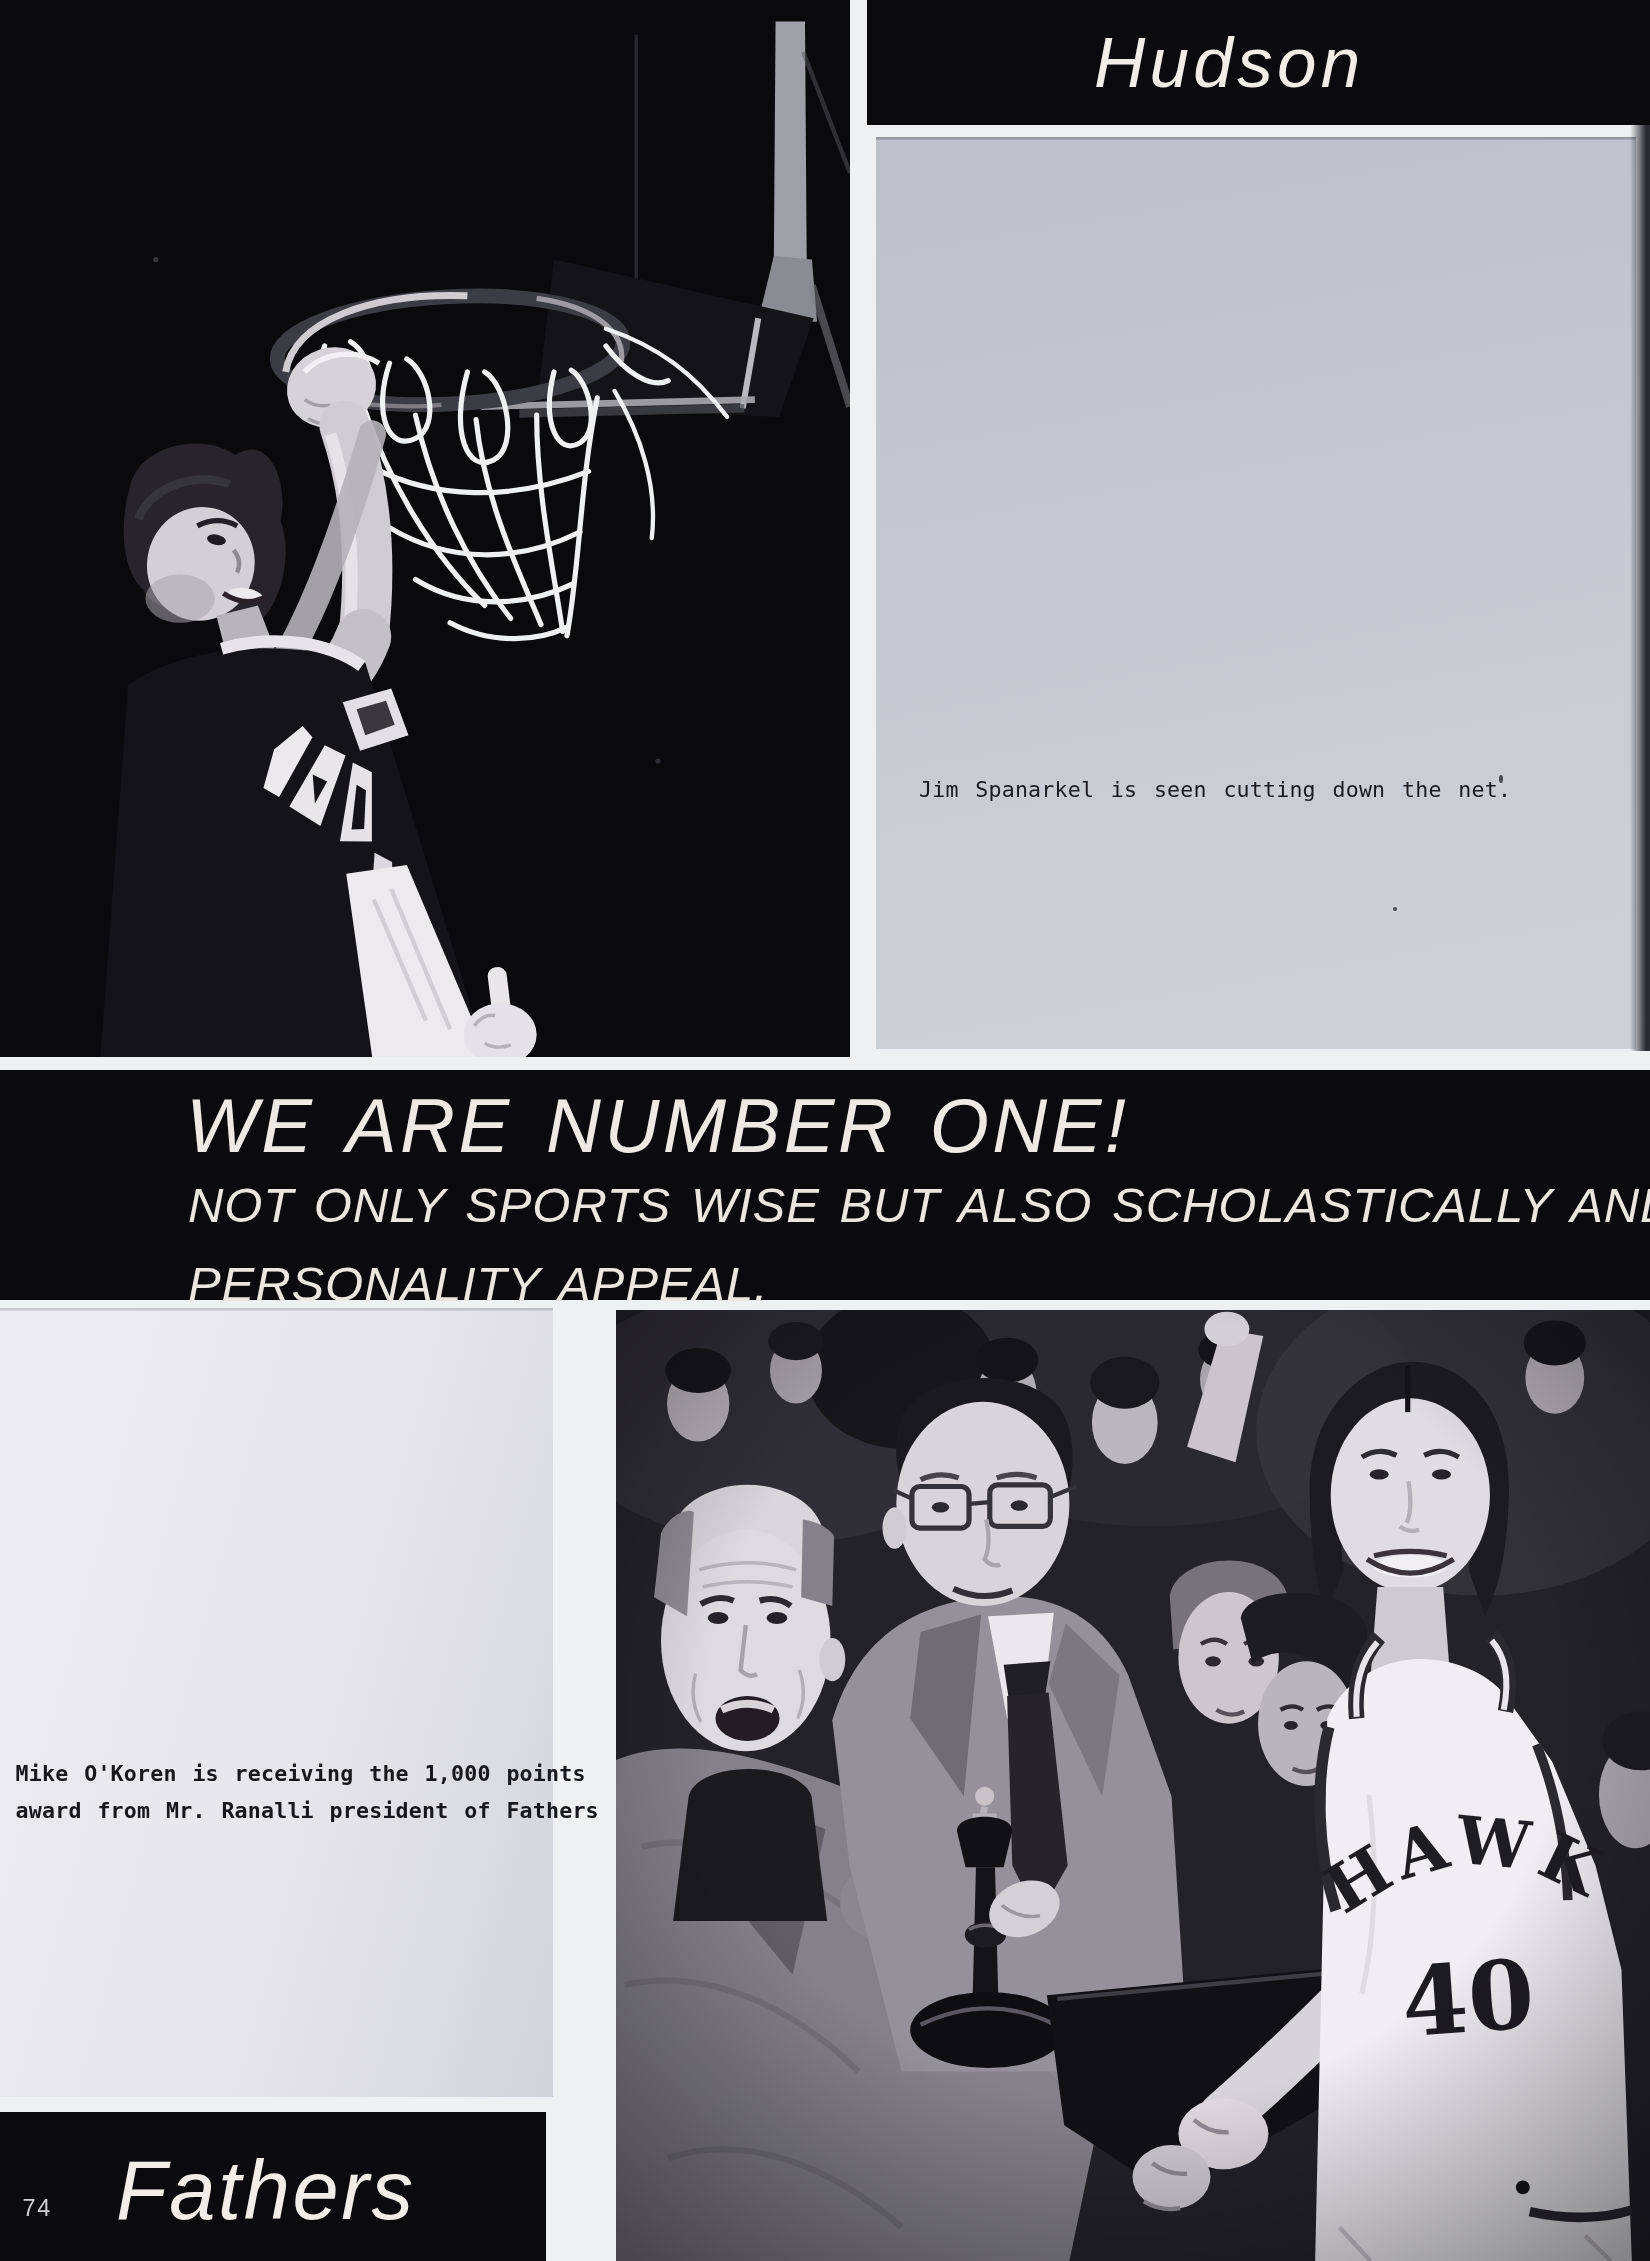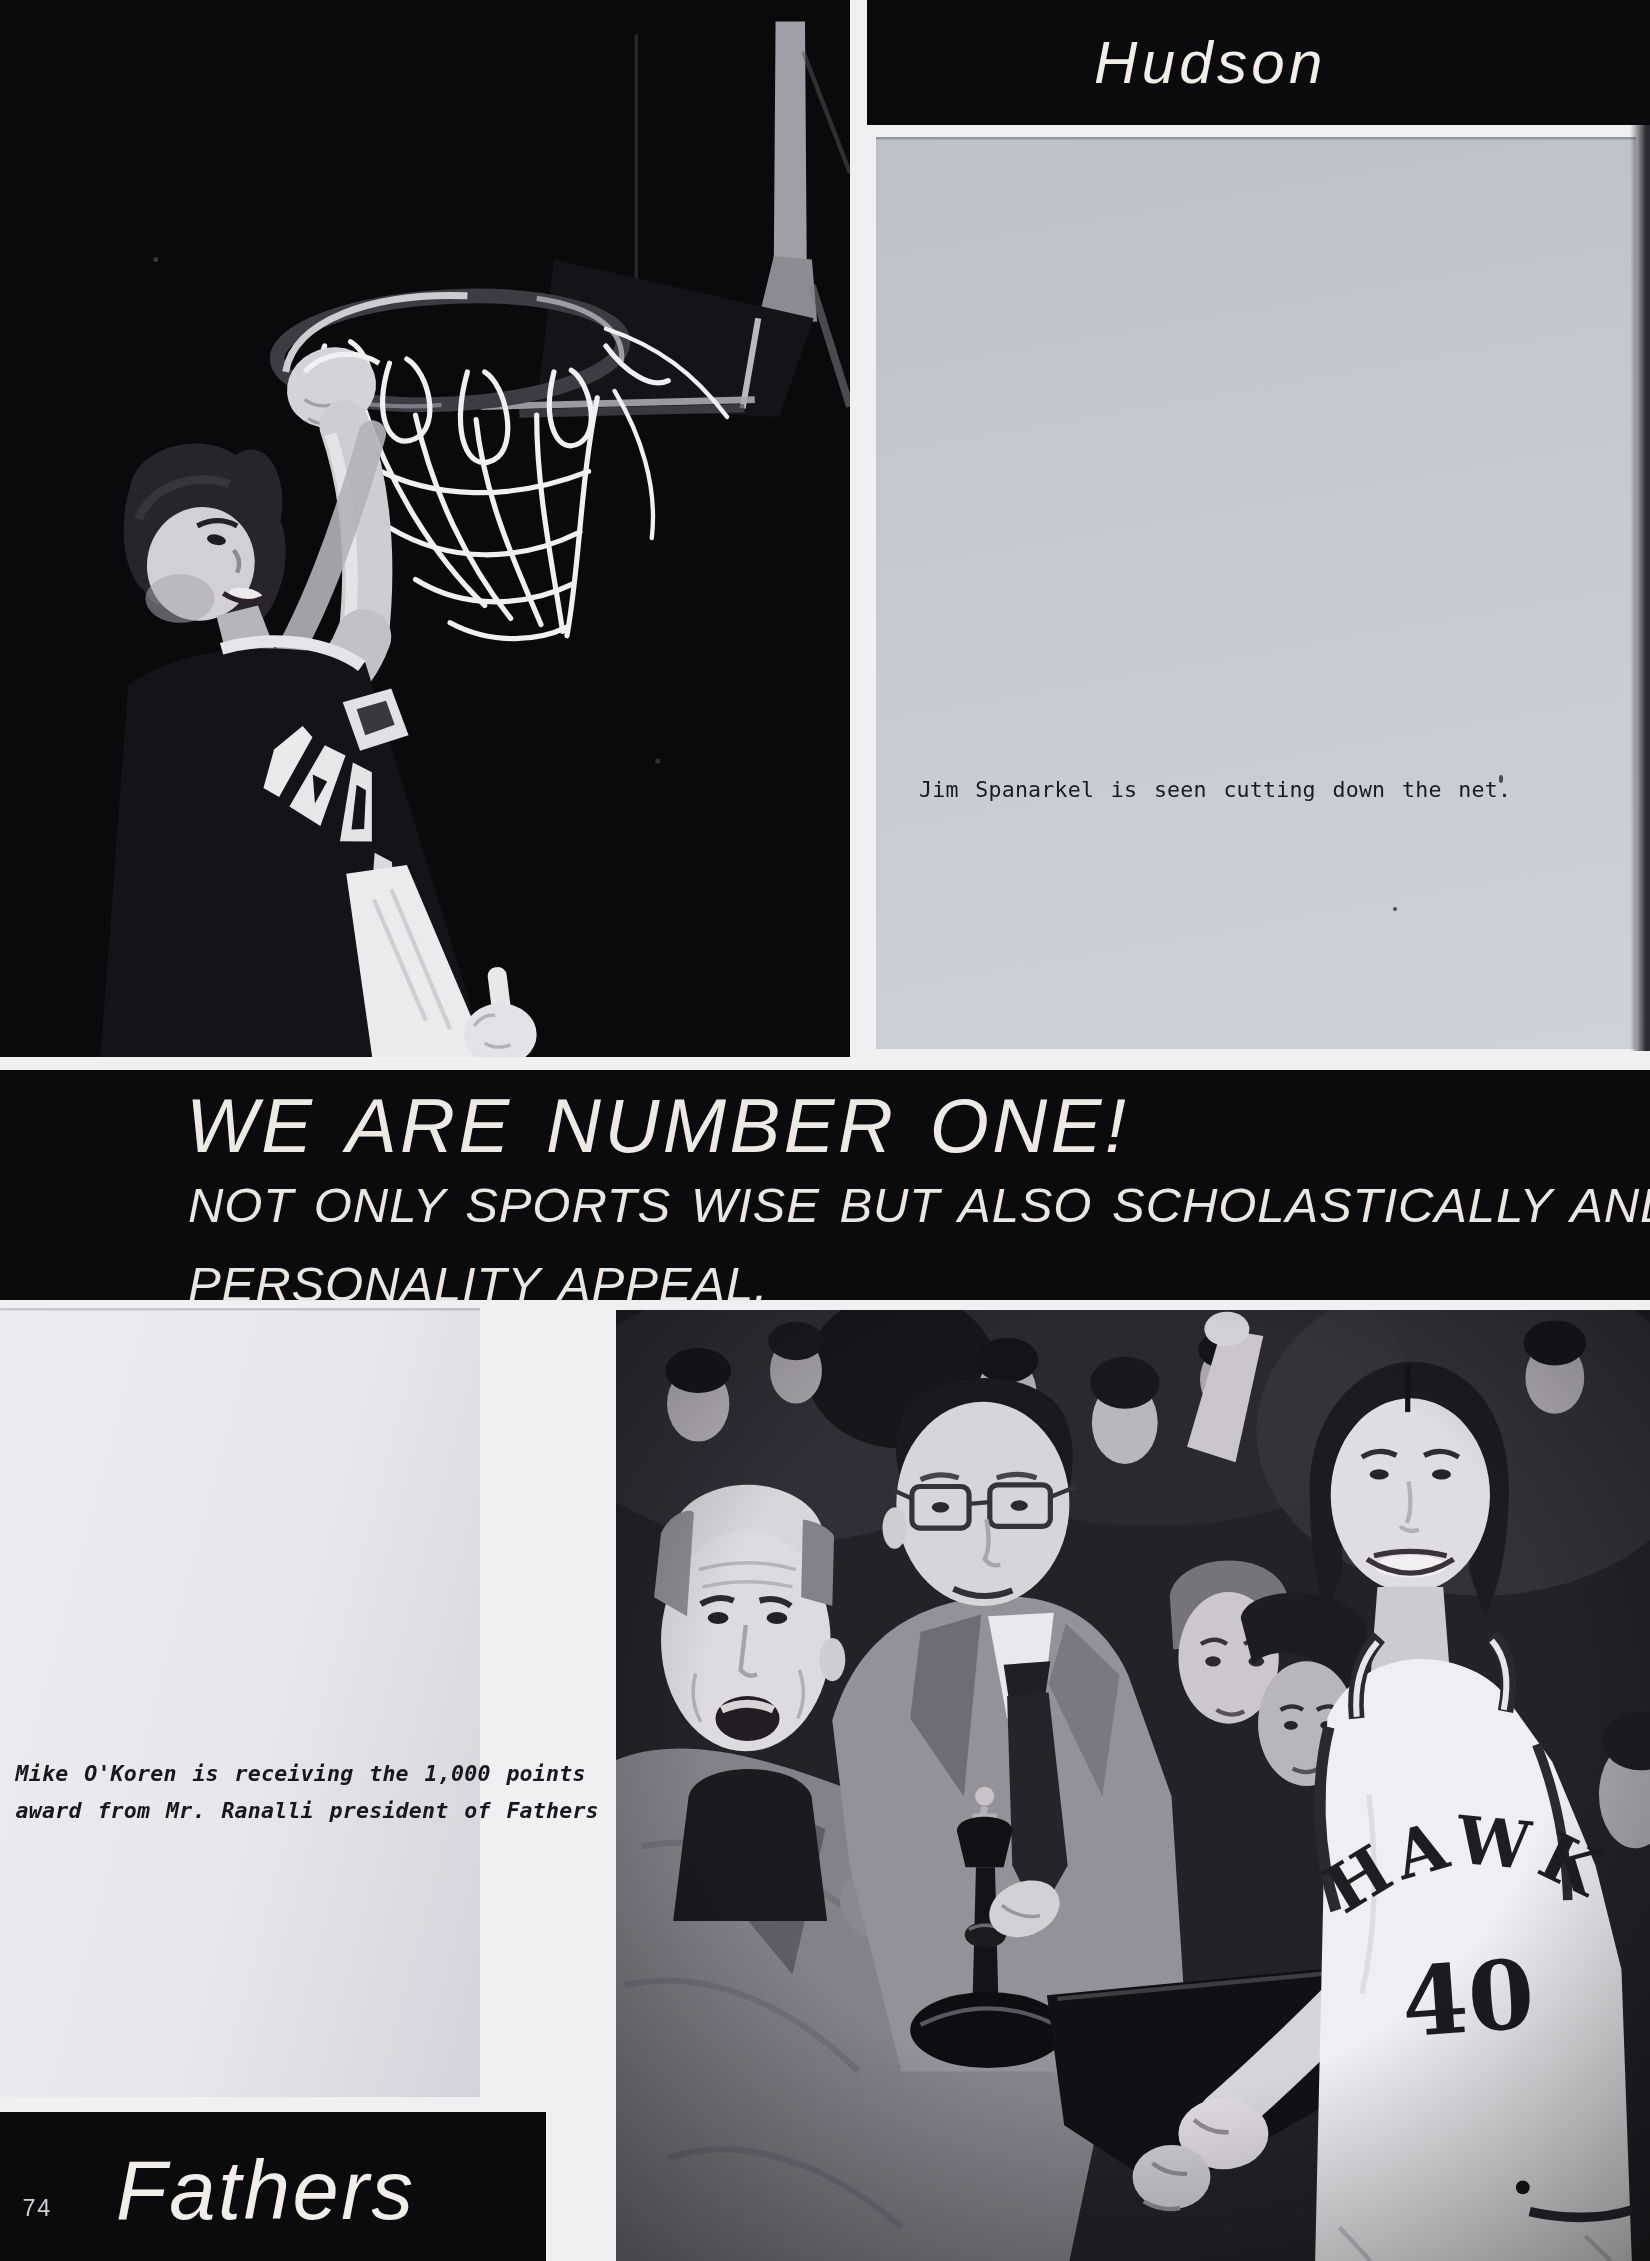--- a/index.html
+++ b/index.html
@@ -9,21 +9,21 @@
     font-family:"Liberation Sans",sans-serif;
   }
   .abs{position:absolute;}
   
   #photo-net{left:0;top:0;width:850px;height:1057px;background:#09090b;}
   #photo-net svg{display:block;width:100%;height:100%;}
   
   #banner-hudson{left:867px;top:0;width:783px;height:125px;background:#0b0a0d;}
   #banner-hudson .t{
     position:absolute;left:227px;top:7px;
-    font-style:italic;font-size:60px;letter-spacing:4.3px;color:#f1eee9;
+    font-style:italic;font-size:71px;letter-spacing:4.3px;color:#f1eee9;
     line-height:111px;white-space:nowrap;
   }
   
   #gray-right{left:876px;top:137px;width:760px;height:912px;
     background:linear-gradient(170deg,#bdc0c9 0%,#c6c9d1 45%,#ced1d8 100%);
     box-shadow:inset 0 2.6px 0 rgba(70,70,80,.35);}
   #caption-spanarkel{
     position:absolute;left:43px;top:640px;width:623px;
     font-family:"DejaVu Sans Mono",monospace;font-weight:normal;
     font-size:21.6px;letter-spacing:0.2px;word-spacing:3.5px;color:#1a1a20;white-space:nowrap;}
@@ -33,23 +33,23 @@
   #banner-middle .title{
     position:absolute;left:186px;top:12px;
     font-style:italic;font-size:76px;letter-spacing:3.5px;word-spacing:8.7px;
     color:#edeae5;white-space:nowrap;}
   #banner-middle .sub1{position:absolute;left:188px;top:107px;}
   #banner-middle .sub2{position:absolute;left:188px;top:170px;margin-top:16px;}
   #banner-middle .sub1,#banner-middle .sub2{
     font-style:italic;font-size:49px;letter-spacing:0.9px;word-spacing:5.2px;
     color:#eae7e2;white-space:nowrap;}
   
-  #gray-left{left:0;top:1308px;width:480px;height:789px;
+  #gray-left{left:0;top:1308px;width:553px;height:789px;
     background:linear-gradient(105deg,#ecebf0 0%,#e6e6eb 55%,#d3d4db 100%);
-    box-shadow:inset 0 2.6px 0 rgba(90,90,100,.25);font-style:italic;}
+    box-shadow:inset 0 2.6px 0 rgba(90,90,100,.25);}
   #caption-okoren{
     position:absolute;left:15.6px;top:447px;
     font-family:"DejaVu Sans Mono",monospace;font-weight:bold;
     font-size:21.6px;letter-spacing:0.2px;word-spacing:2.6px;color:#17171d;}
   #caption-okoren .ln{line-height:37px;white-space:nowrap;}
   
   #banner-catholic{left:0;top:2112px;width:546px;height:150px;background:#0b0a0d;}
   #page-number{
     position:absolute;left:22.5px;top:83px;font-size:23.4px;letter-spacing:1.7px;color:#cfcfd4;}
   #banner-catholic .t{

